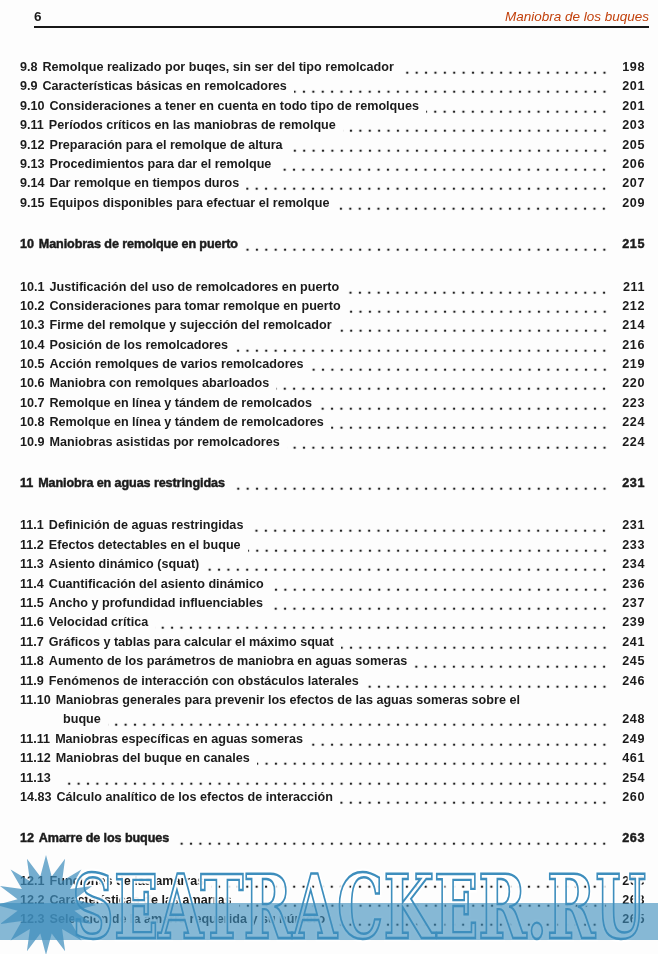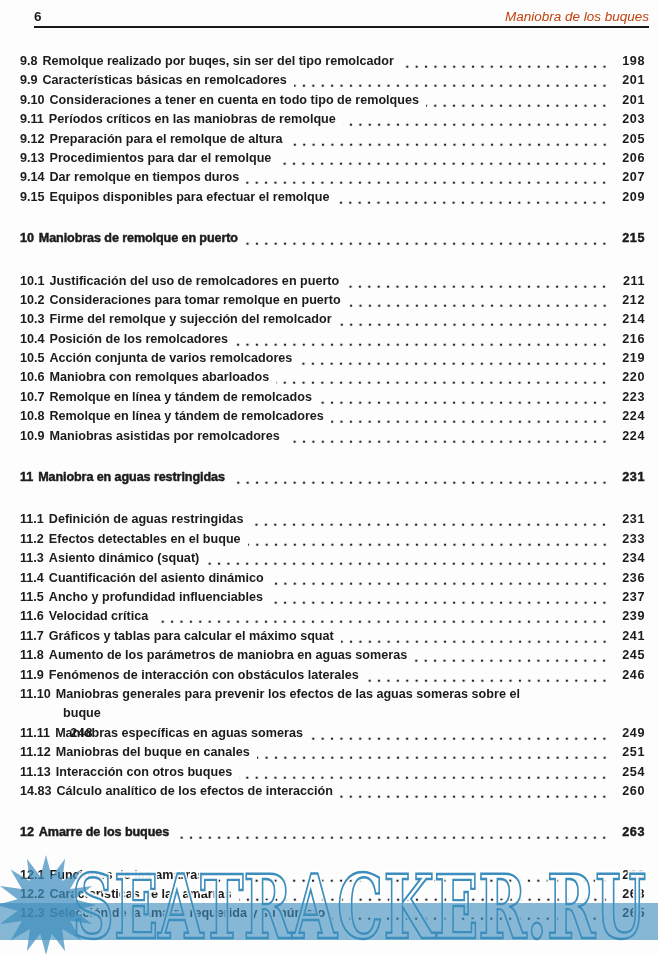--- a/index.html
+++ b/index.html
@@ -17,41 +17,41 @@
   .header {
     position:absolute; left:34px; right:9px; top:9px;
     display:flex; justify-content:space-between; align-items:flex-end;
     border-bottom:2.5px solid #181818;
     padding-bottom:2px;
   }
   .folio { font-size:13.5px; font-weight:bold; }
   .running-title { font-size:13.5px; font-style:italic; color:#c2410c; }
 
   
-  .toc { position:absolute; left:20px; right:13px; top:52px; }
+  .toc { position:absolute; left:20px; right:13px; top:58px; }
   .row {
     display:flex; align-items:baseline;
     height:19.4px; line-height:19.4px;
     font-size:12.6px; font-weight:bold;
     white-space:nowrap;
   }
   .num { margin-right:5px; }
   .leader {
     flex:1 1 auto; align-self:stretch;
     margin:0 4px 0 7px;
     background-image:radial-gradient(circle, #202020 1.15px, rgba(0,0,0,0) 1.55px);
     background-size:9.4px 19.4px;
     background-repeat:repeat-x;
     background-position:right 2px top 5px;
   }
   .pg { min-width:30px; text-align:right; letter-spacing:0.6px; }
   .chapter { -webkit-text-stroke:0.45px #1b1b1b; letter-spacing:-0.1px; }
   .mt-lg { margin-top:22px; }   
   .mt-md { margin-top:23px; }   
-  .cont { padding-left:43px;flex-direction:column; }  
+  .cont { padding-left:43px; }  
 
   
   .watermark { position:absolute; left:0; top:845px; width:658px; height:109px; z-index:5; }
 </style>
 </head>
 <body>
 
 <div class="page">
 
   <div class="header">
@@ -135,21 +135,21 @@
         <span class="pg">214</span>
       </div>
     <div class="row">
         <span class="num">10.4</span>
         <span class="ttl">Posición de los remolcadores</span>
         <span class="leader"></span>
         <span class="pg">216</span>
       </div>
     <div class="row">
         <span class="num">10.5</span>
-        <span class="ttl">Acción conjunta de varios remolcadores</span>
+        <span class="ttl">Acción remolques de varios remolcadores</span>
         <span class="leader"></span>
         <span class="pg">219</span>
       </div>
     <div class="row">
         <span class="num">10.6</span>
         <span class="ttl">Maniobra con remolques abarloados</span>
         <span class="leader"></span>
         <span class="pg">220</span>
       </div>
     <div class="row">
@@ -243,25 +243,24 @@
     <div class="row">
         <span class="num">11.11</span>
         <span class="ttl">Maniobras específicas en aguas someras</span>
         <span class="leader"></span>
         <span class="pg">249</span>
       </div>
     <div class="row">
         <span class="num">11.12</span>
         <span class="ttl">Maniobras del buque en canales</span>
         <span class="leader"></span>
-        <span class="pg">251</span>
+        <span class="pg">461</span>
       </div>
     <div class="row">
         <span class="num">11.13</span>
-        <span class="ttl">Interacción con otros buques</span>
         <span class="leader"></span>
         <span class="pg">254</span>
       </div>
     <div class="row">
         <span class="num">14.83</span>
         <span class="ttl">Cálculo analítico de los efectos de interacción</span>
         <span class="leader"></span>
         <span class="pg">260</span>
       </div>
 

